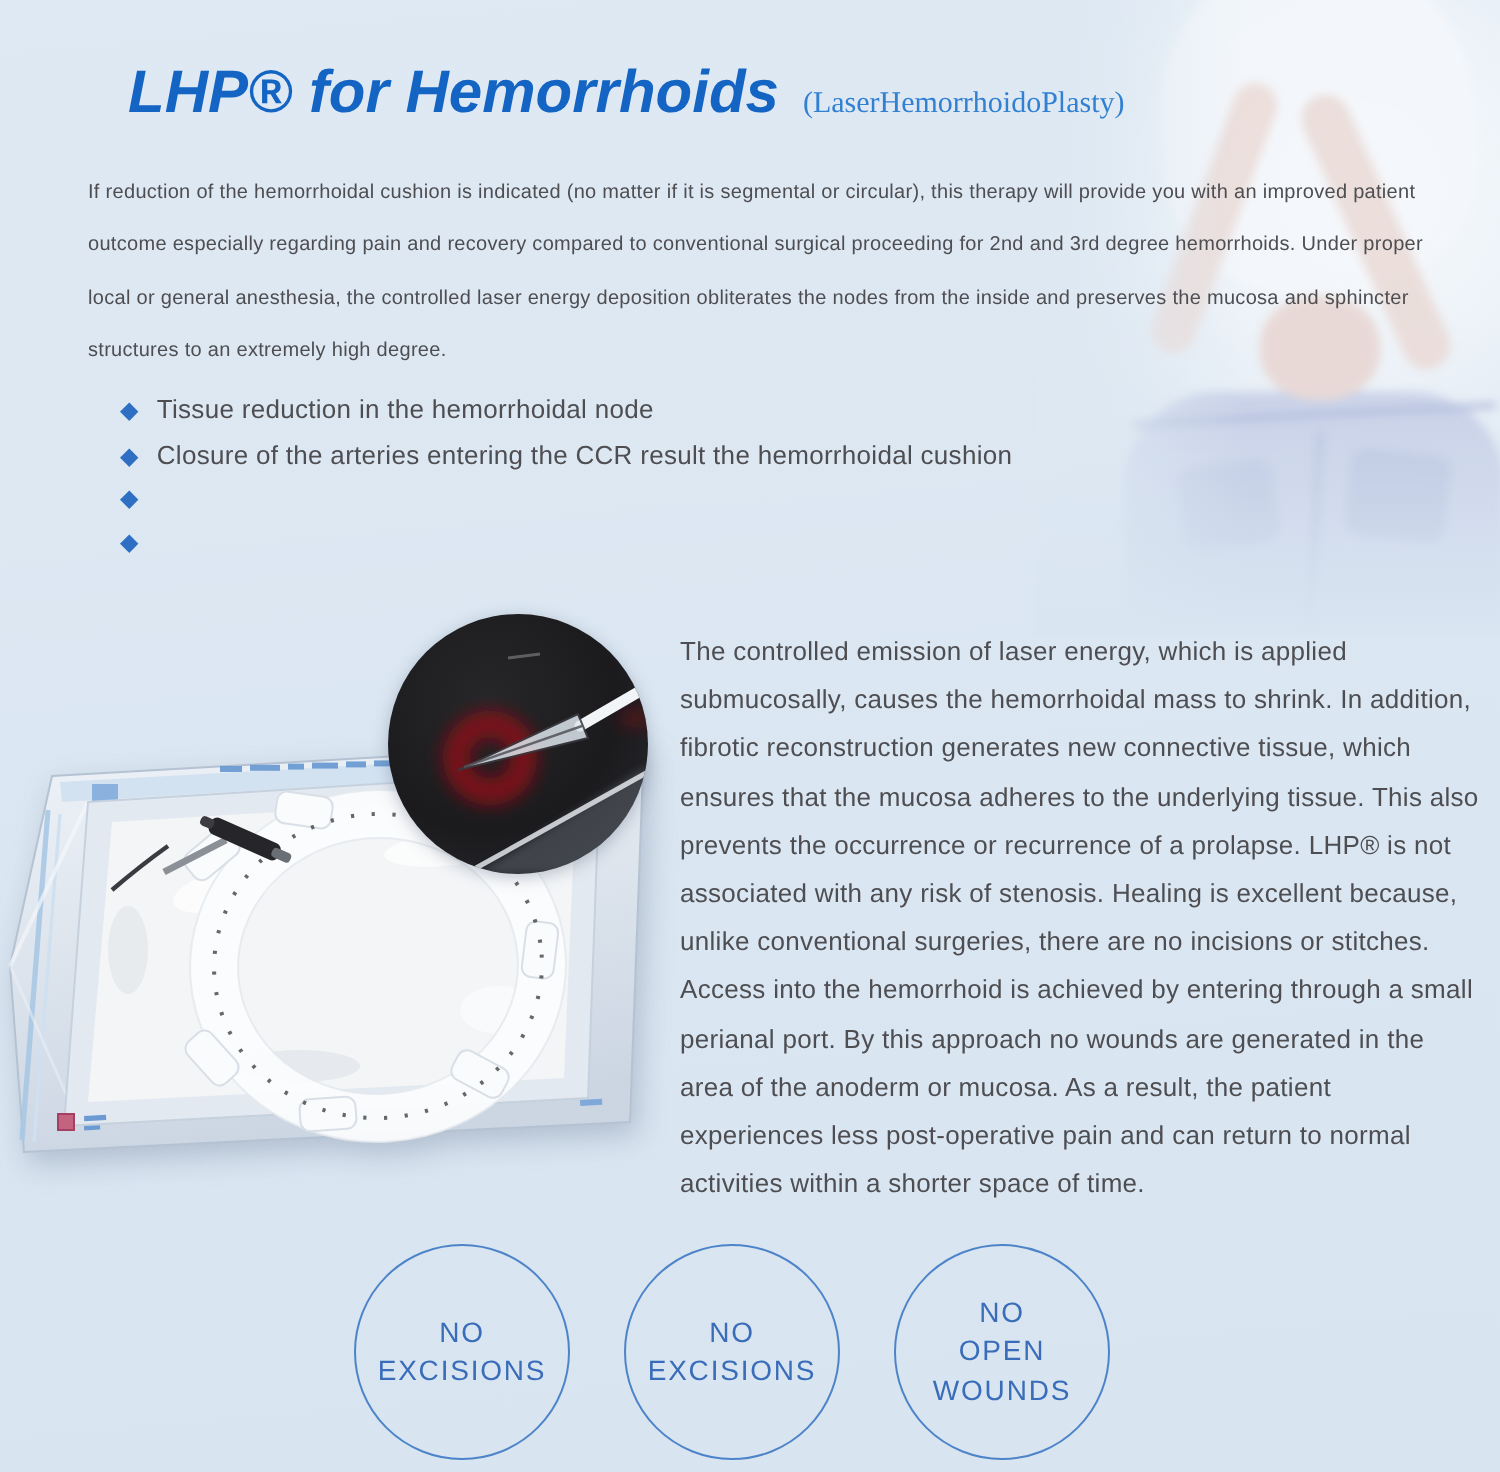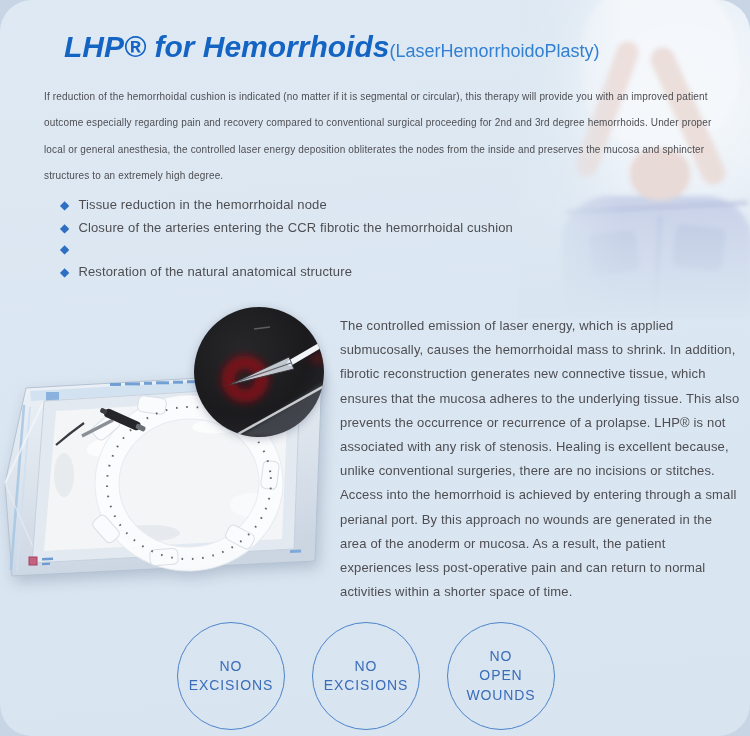--- a/index.html
+++ b/index.html
@@ -1,41 +1,40 @@
 <!DOCTYPE html>
 <html><head>
 <meta charset="utf-8">
 <style>
   html,body{margin:0;padding:0;background:#c8d5e4;}
   .page{
     position:relative;width:750px;height:736px;margin:0 auto;
     background:linear-gradient(175deg,#dfe9f4 0%,#dae6f1 55%,#d8e4f0 100%);
     overflow:hidden;
     font-family:"Liberation Sans","DejaVu Sans",sans-serif;
-    border-radius:32px;
   }
   
   .person{position:absolute;right:0;top:0;width:232px;height:318px;overflow:hidden;}
   .person .wash{position:absolute;inset:0;background:radial-gradient(circle at 70% 30%,rgba(255,255,255,.85),rgba(255,255,255,0) 70%);}
   .person .fig{position:absolute;inset:0;filter:blur(2.5px);opacity:.88;}
   .person .shirt{position:absolute;left:62px;top:-22px;width:158px;height:168px;background:#f4f7fb;border-radius:46% 46% 40% 40%;transform:rotate(-4deg);}
   .person .arm-l{position:absolute;left:78px;top:38px;width:22px;height:142px;background:#ecdcd8;border-radius:12px;transform:rotate(20deg);}
   .person .arm-r{position:absolute;left:158px;top:42px;width:24px;height:148px;background:#eadbd7;border-radius:12px;transform:rotate(-24deg);}
   .person .hands{position:absolute;left:112px;top:148px;width:60px;height:52px;background:#e8d6d2;border-radius:46%;}
   .person .jeans{position:absolute;left:44px;top:196px;width:190px;height:160px;background:linear-gradient(180deg,#c6cfe7 0%,#ccd4ea 70%,#d2d9ec 100%);border-radius:46px 46px 30% 30%;}
   .person .waist{position:absolute;left:48px;top:206px;width:182px;height:3px;background:#aeb9da;transform:rotate(-3deg);}
   .person .seam{position:absolute;left:138px;top:215px;width:3px;height:103px;background:#b2bddc;transform:rotate(3deg);}
   .person .pocket-l{position:absolute;left:72px;top:232px;width:48px;height:42px;background:#bcc6e2;border-radius:8px;transform:rotate(-7deg);}
   .person .pocket-r{position:absolute;left:156px;top:226px;width:50px;height:44px;background:#b9c3e0;border-radius:8px;transform:rotate(6deg);}
   .person .fade-l{position:absolute;inset:0;background:linear-gradient(90deg,#dde8f2 0%,rgba(221,232,242,0) 45%);}
   .person .fade-b{position:absolute;inset:0;background:linear-gradient(0deg,#d9e5f1 0%,rgba(217,229,241,0) 35%);}
   
   .hdr{position:absolute;left:64px;top:30px;display:flex;align-items:baseline;z-index:3;}
   .hdr h1{margin:0;font-size:30px;font-weight:bold;font-style:italic;color:#1465c3;letter-spacing:0;}
-  .hdr .sub{margin-left:0;font-size:18px;color:#3180d2;}
+  .hdr .sub{margin-left:12px;font-size:15px;color:#3180d2;font-family:Liberation Serif, serif;}
   
   .intro{position:absolute;left:44px;top:84px;width:672px;margin:0;
     font-size:10px;line-height:26.4px;color:#4e4e52;letter-spacing:.15px;z-index:3;}
   
   .bullets{position:absolute;left:60px;top:197px;margin:0;padding:0;list-style:none;z-index:3;}
   .bullets li{display:flex;align-items:baseline;margin-bottom:7.5px;font-size:13px;color:#4e4e52;letter-spacing:.15px;}
   .bullets .dm{color:#2e6fc4;font-size:12px;margin-right:9px;font-family:"DejaVu Sans",sans-serif;}
   
   .laser{position:absolute;left:194px;top:307px;width:130px;height:130px;border-radius:50%;overflow:hidden;
     background:radial-gradient(circle at 38% 34%,#27272a 0%,#1b1b1e 55%,#2b2c30 100%);
@@ -81,28 +80,27 @@
 
   <p class="intro">If reduction of the hemorrhoidal cushion is indicated (no matter if it is segmental or circular), this therapy will provide you with an improved patient outcome especially regarding pain and recovery compared to conventional surgical proceeding for 2nd and 3rd degree hemorrhoids. Under proper local or general anesthesia, the controlled laser energy deposition obliterates the nodes from the inside and preserves the mucosa and sphincter structures to an extremely high degree.</p>
 
   <ul class="bullets">
     <li>
       <span class="dm">◆</span>
       <span>Tissue reduction in the hemorrhoidal node</span>
     </li>
     <li>
       <span class="dm">◆</span>
-      <span>Closure of the arteries entering the CCR fibrotic the hemorrhoidal cushion</span>
-    </li>
-    <li>
-      <span class="dm">◆</span>
-    </li>
-    <li>
-      <span class="dm">◆</span>
-      <span>Restoration of the natural anatomical structure</span>
+      <span>Closure of the arteries entering the CCR result the hemorrhoidal cushion</span>
+    </li>
+    <li>
+      <span class="dm">◆</span>
+    </li>
+    <li>
+      <span class="dm">◆</span>
     </li>
   </ul>
 
   <svg class="pack" width="335" height="228" viewBox="0 0 335 228">
     <defs>
       <linearGradient id="pg" x1="0" y1="0" x2="0.25" y2="1">
         <stop offset="0" stop-color="#eff3f9"></stop>
         <stop offset="0.45" stop-color="#dfe6ee"></stop>
         <stop offset="1" stop-color="#ccd6e3"></stop>
       </linearGradient>

